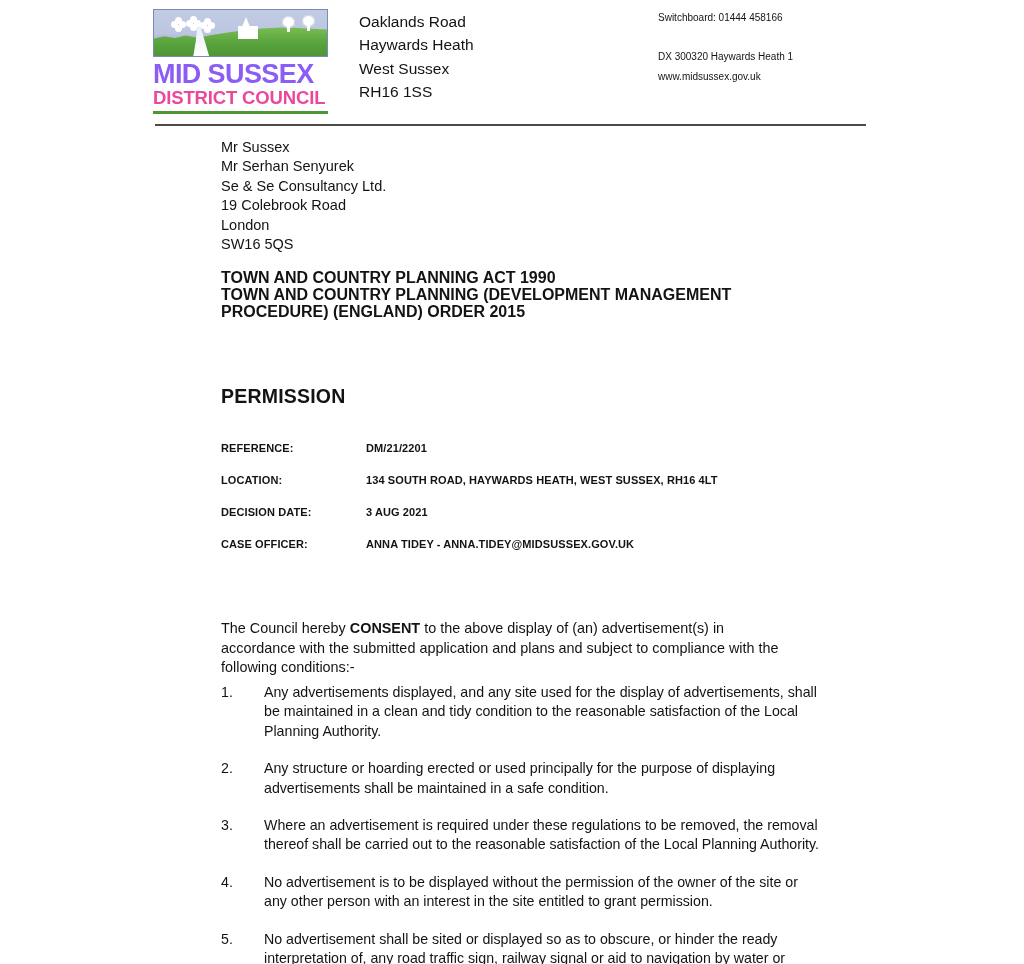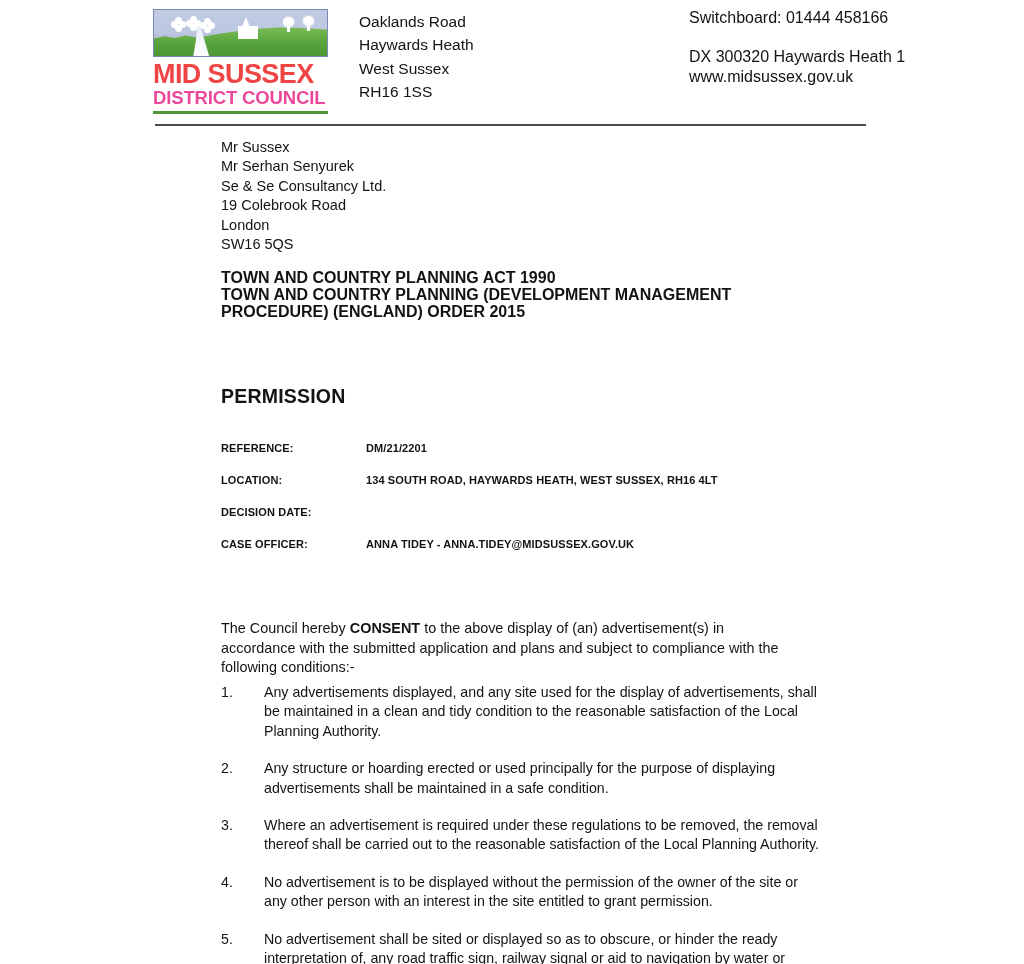--- a/index.html
+++ b/index.html
@@ -124,21 +124,21 @@
   .blossom span:nth-child(4){ left:4px; top:8px; }
   .bl-1 { left: 17px; top: 7px; }
   .bl-2 { left: 32px; top: 6px; }
   .bl-3 { left: 46px; top: 8px; }
 
   .logo-wordmark-1 {
     font-family: "Liberation Sans", sans-serif;
     font-weight: bold;
     font-size: 27px;
     letter-spacing: -0.6px;
-    color: #ef4444;
+    color: #8b5cf6;
     line-height: 1.04;
     margin-top: 3px;
     white-space: nowrap;
   }
   .logo-wordmark-2 {
     font-family: "Liberation Sans", sans-serif;
     font-weight: bold;
     font-size: 18.5px;
     letter-spacing: -0.15px;
     color: #ec4899;
@@ -155,23 +155,23 @@
   .addr-council {
     position: absolute;
     left: 359px;
     top: 10px;
     font-size: 15.5px;
     line-height: 23.3px;
     white-space: nowrap;
   }
   .contact-block {
     position: absolute;
-    left: 689px;
+    left: 658px;
     top: 8px;
-    font-size: 16px;
+    font-size: 10px;
     line-height: 20px;
     white-space: nowrap;
   }
   .contact-gap { height: 19px; }
 
   .hrule {
     position: absolute;
     left: 155px;
     top: 124px;
     width: 711px;
@@ -357,20 +357,21 @@
     <div class="field-row">
       <div class="field-label">REFERENCE:</div>
       <div class="field-value">DM/21/2201</div>
     </div>
     <div class="field-row">
       <div class="field-label">LOCATION:</div>
       <div class="field-value">134 SOUTH ROAD, HAYWARDS HEATH, WEST SUSSEX, RH16 4LT</div>
     </div>
     <div class="field-row">
       <div class="field-label">DECISION DATE:</div>
+      <div class="field-value">3 AUG 2021</div>
     </div>
     <div class="field-row">
       <div class="field-label">CASE OFFICER:</div>
       <div class="field-value">ANNA TIDEY - ANNA.TIDEY@MIDSUSSEX.GOV.UK</div>
     </div>
   </div>
 
   <div class="consent-para">
     <span>The Council hereby </span><b>CONSENT</b><span> to the above display of (an) advertisement(s) in accordance with the submitted application and plans and subject to compliance with the following conditions:-</span>
   </div>

